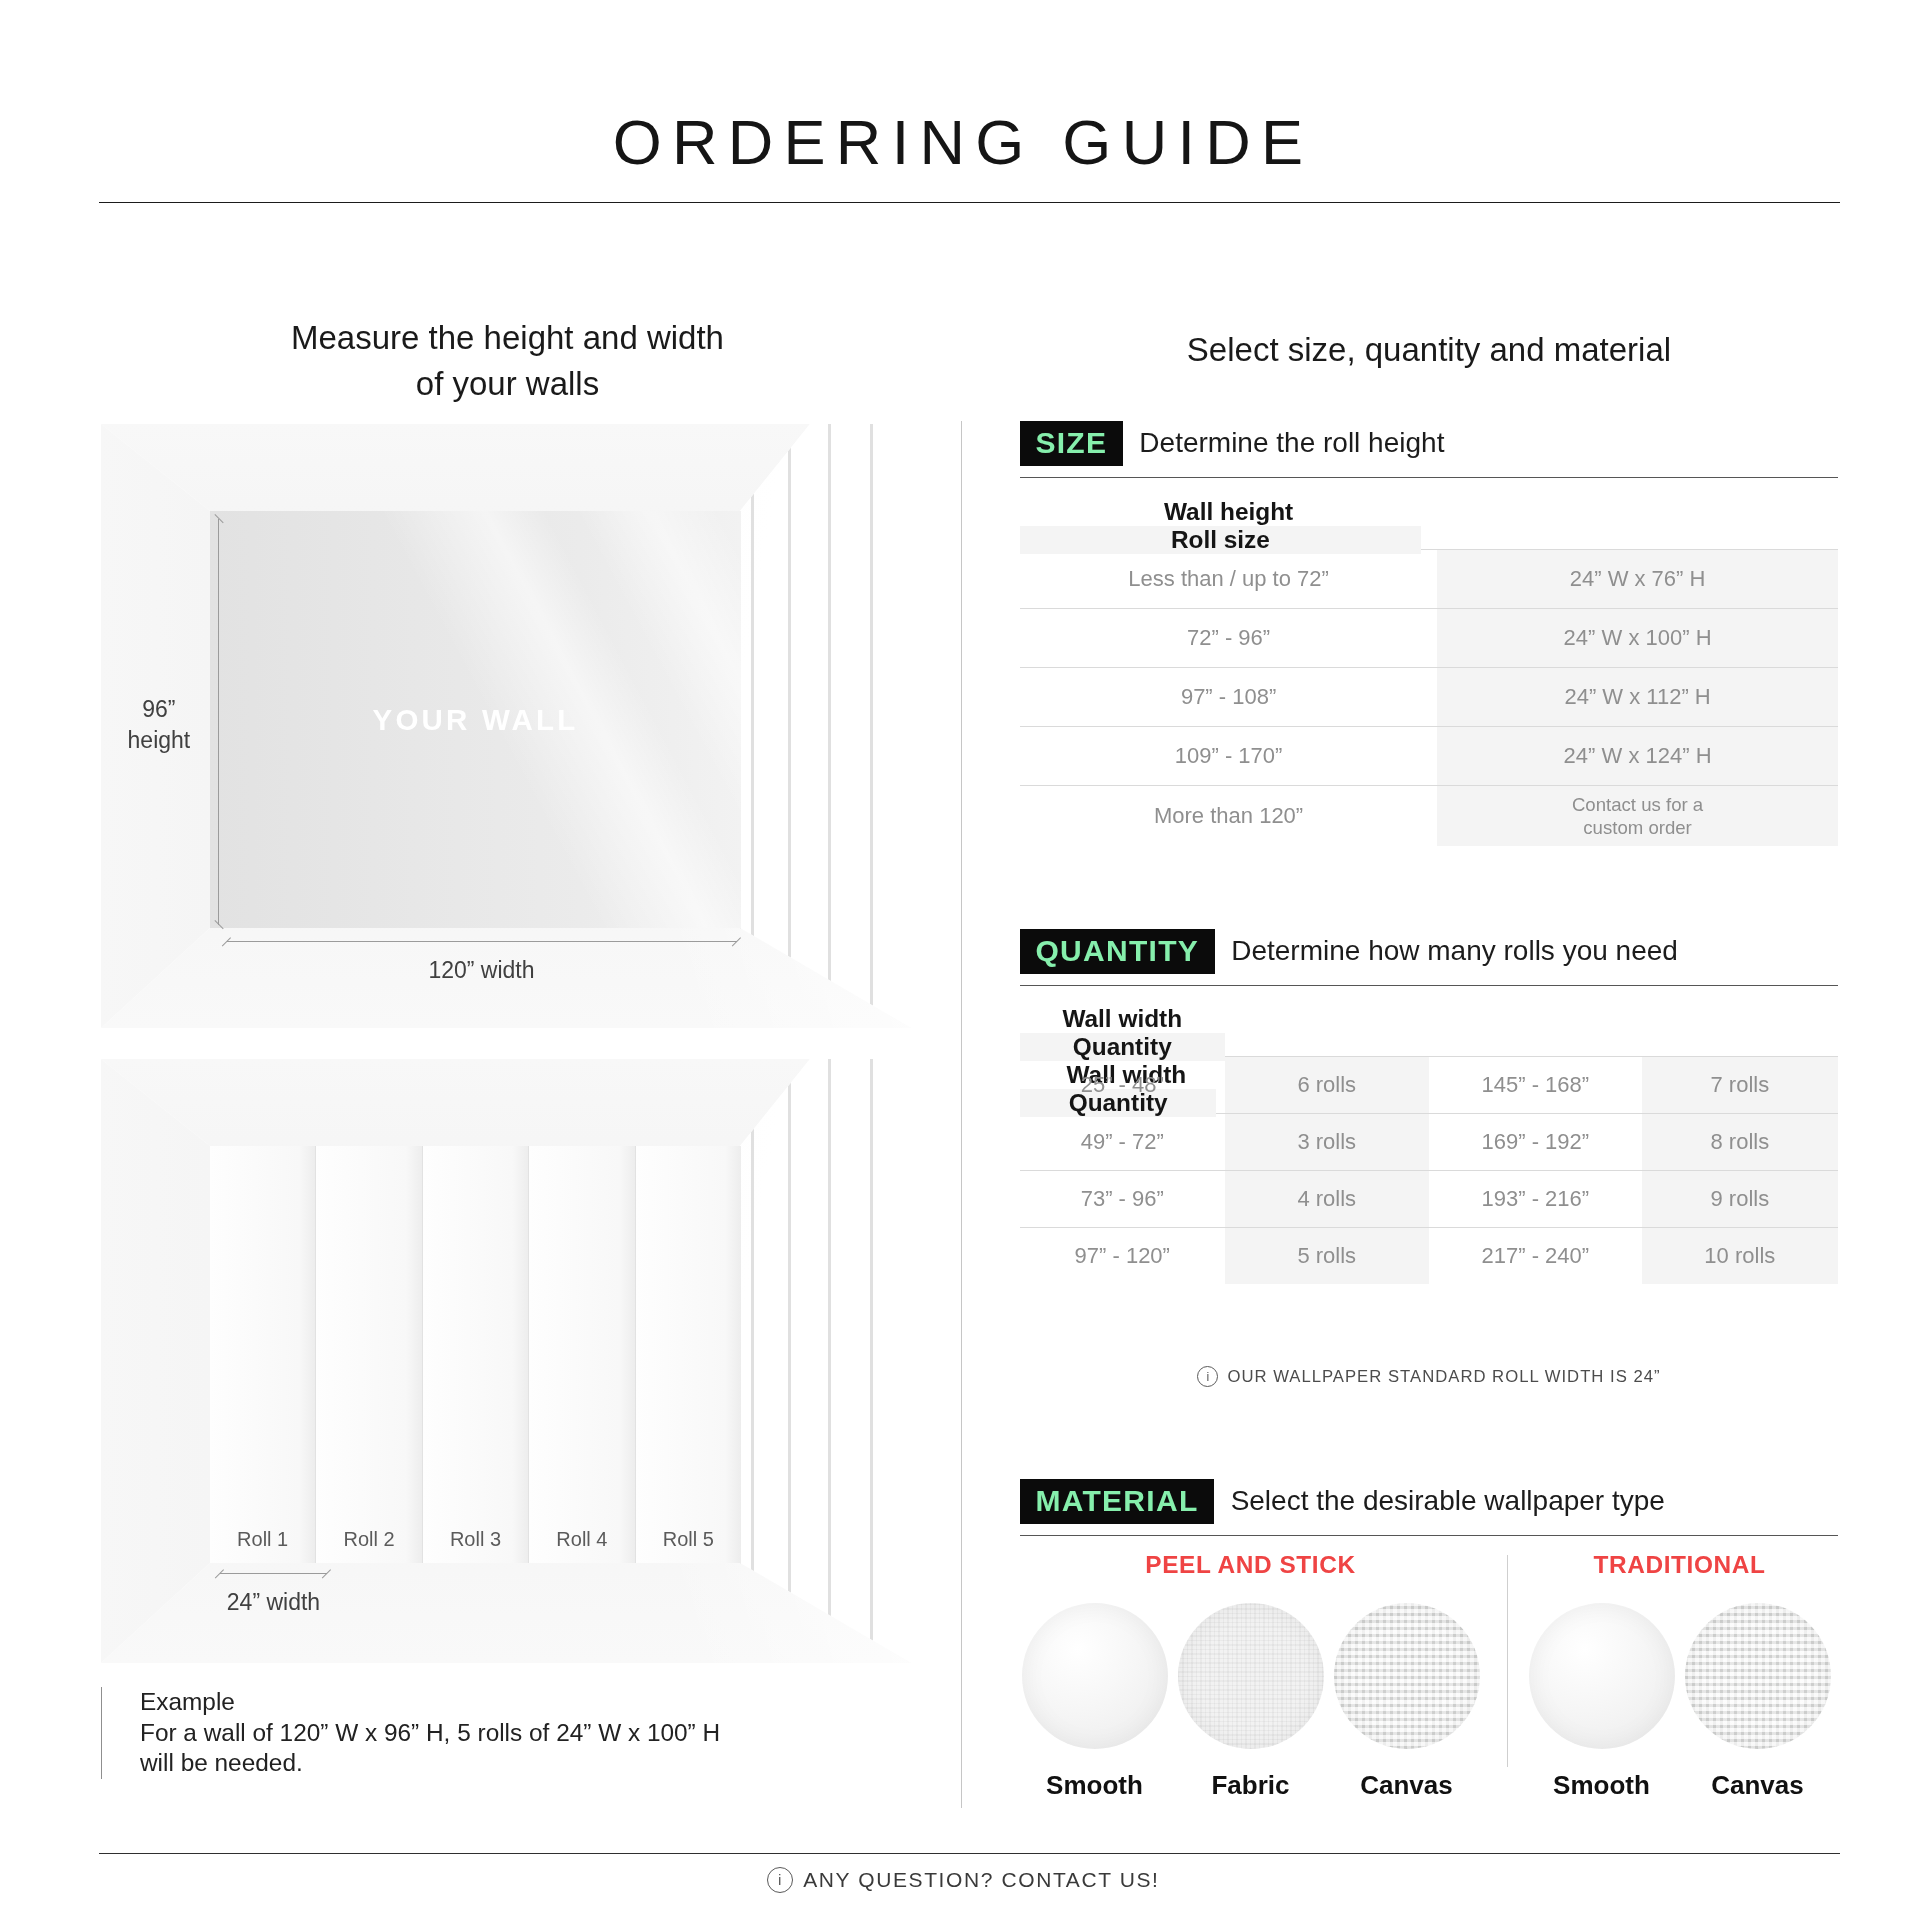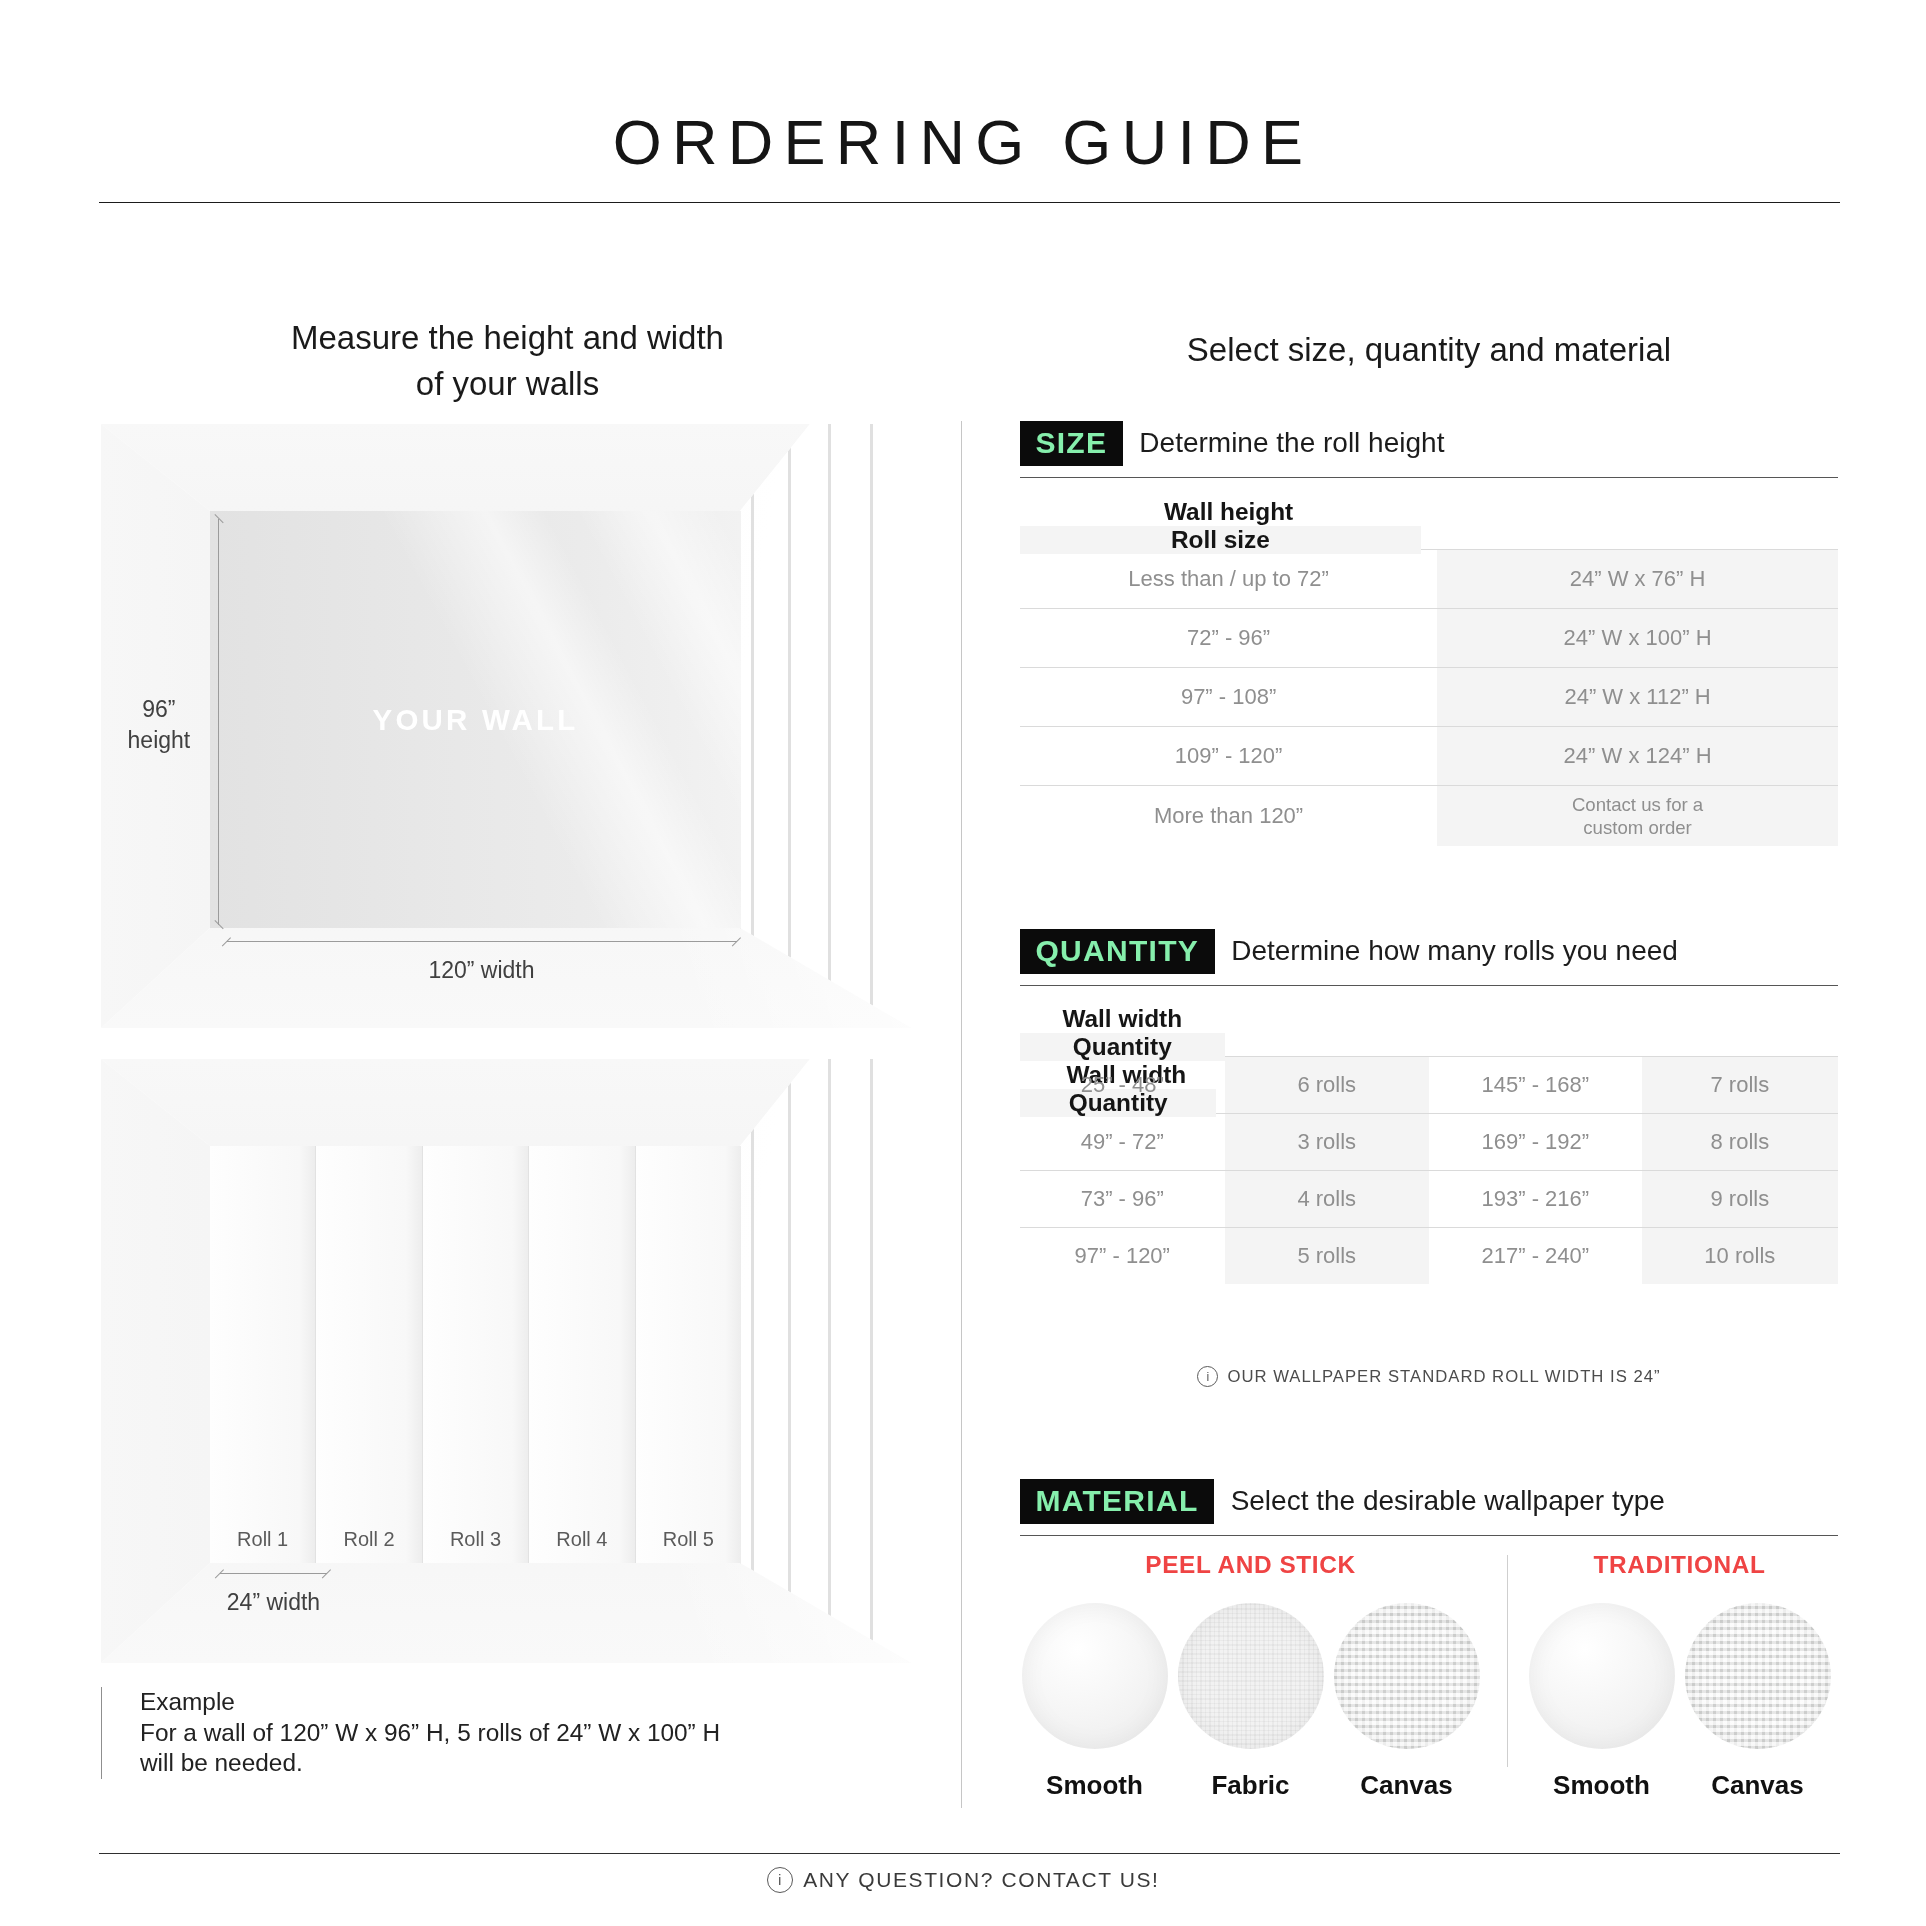--- a/index.html
+++ b/index.html
@@ -201,21 +201,21 @@
     </div>
     <div class="trow">
       <div class="tc sc1">72” - 96”</div>
       <div class="tc sc2 shade">24” W x 100” H</div>
     </div>
     <div class="trow">
       <div class="tc sc1">97” - 108”</div>
       <div class="tc sc2 shade">24” W x 112” H</div>
     </div>
     <div class="trow">
-      <div class="tc sc1">109” - 120”</div>
+      <div class="tc sc1">109” - 170”</div>
       <div class="tc sc2 shade">24” W x 124” H</div>
     </div>
     <div class="trow tall">
       <div class="tc sc1">More than 120”</div>
       <div class="tc sc2 shade small-cell">
           <span>Contact us for a custom order</span>
         </div>
     </div>
   </div>
 

